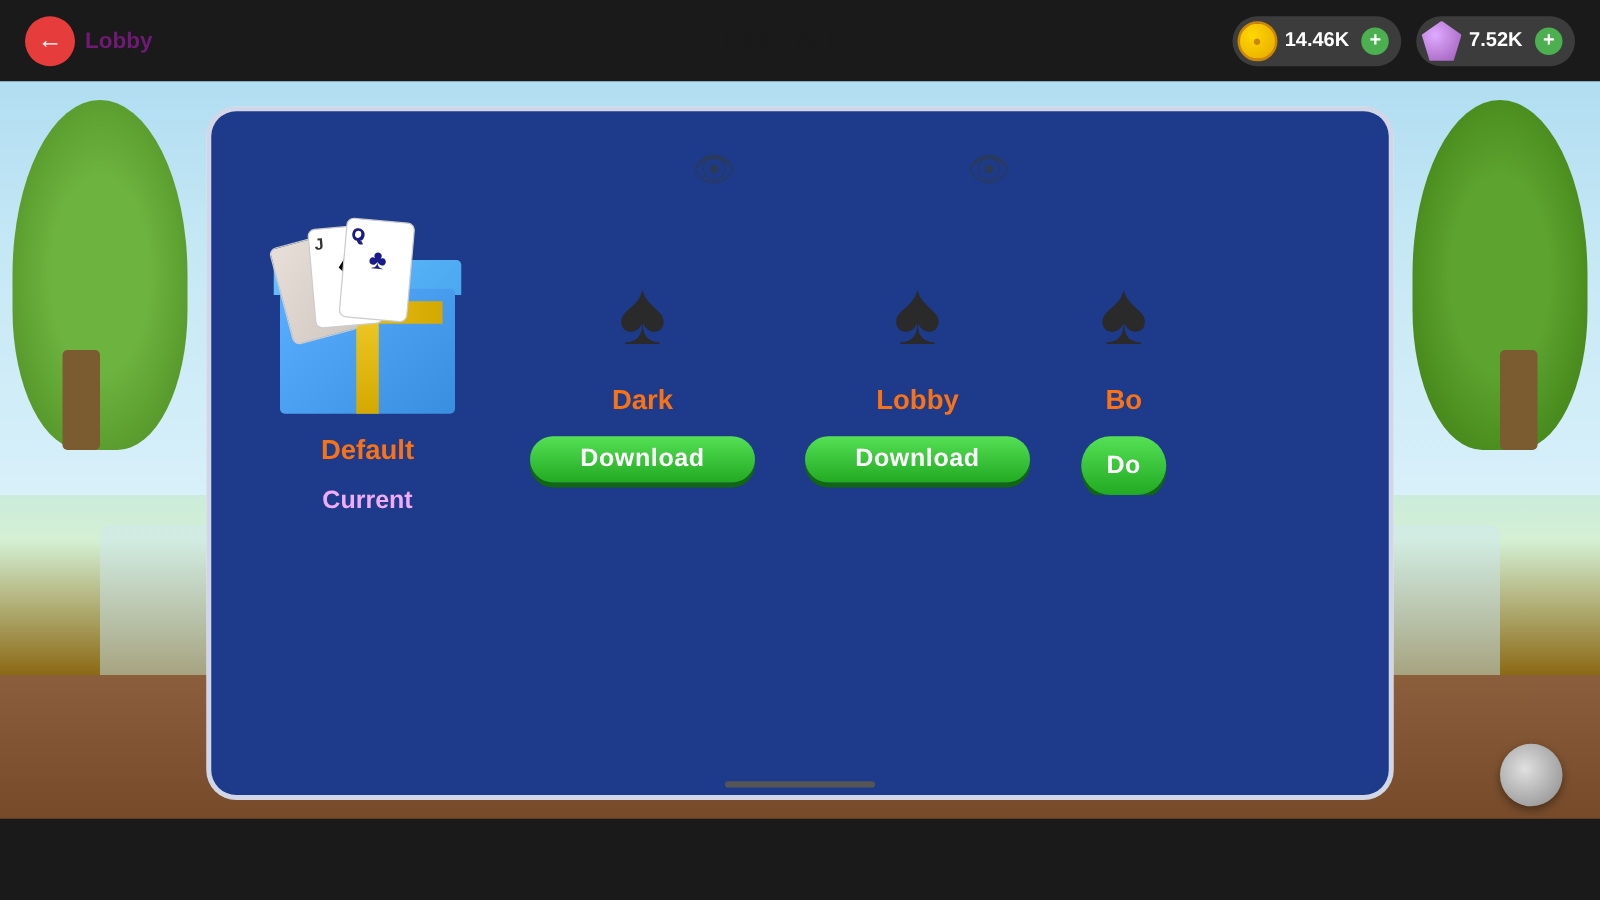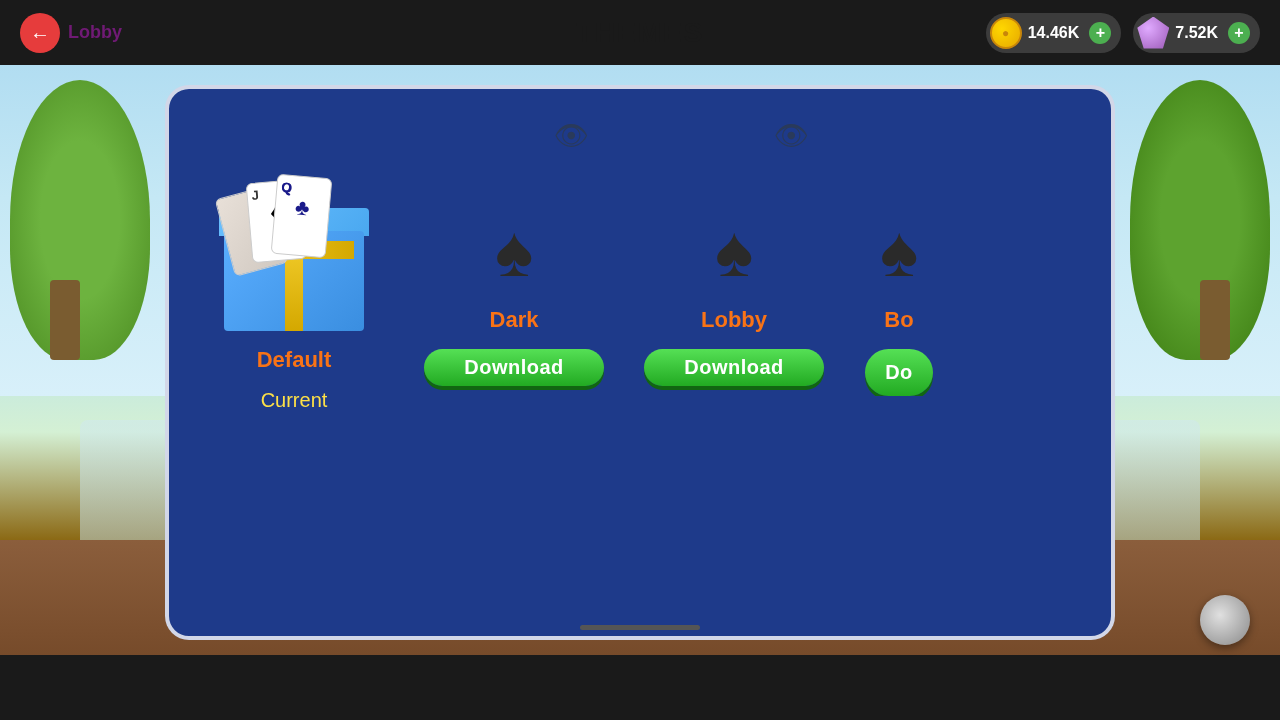--- a/index.html
+++ b/index.html
@@ -367,23 +367,23 @@
     }
 
     .theme-name {
       color: #f97316;
       font-size: 22px;
       font-weight: 700;
       text-align: center;
     }
 
     .current-label {
-      color: #fde047;
+      color: #f0abfc;
       font-size: 20px;
-      font-weight: 400;
+      font-weight: 700;
     }
 
     .download-btn {
       background: linear-gradient(180deg, #55e055 0%, #22aa22 100%);
       color: white;
       border: none;
       border-radius: 30px;
       padding: 7px 40px;
       font-size: 20px;
       font-weight: 800;

